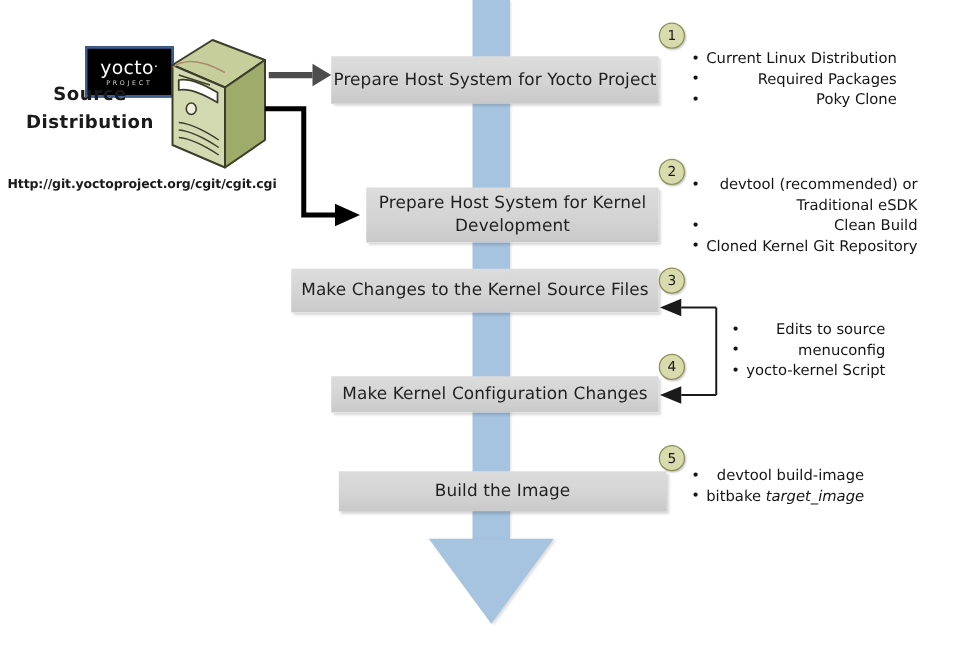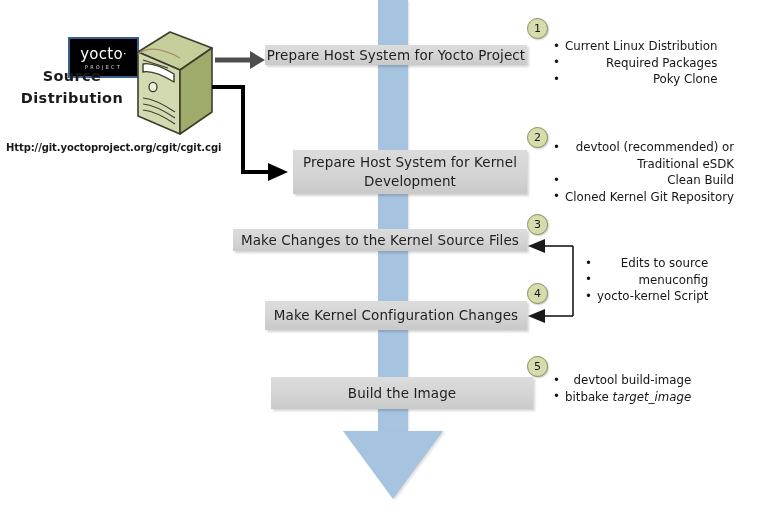--- a/index.html
+++ b/index.html
@@ -104,23 +104,23 @@
     display: flex;
     align-items: center;
     justify-content: center;
     text-align: center;
     font-size: 13.5px;
     color: #1f1f1f;
     line-height: 19px;
     box-sizing: border-box;
     letter-spacing: 0.1px;
   }
-  #box1 { left: 265px; top: 45px;  width: 262px; height: 20px; }
+  #box1 { left: 265px; top: 45px;  width: 262px; height: 38px; }
   #box2 { left: 293px; top: 150px; width: 234px; height: 44px; }
-  #box3 { left: 233px; top: 229px; width: 294px; height: 22px; }
+  #box3 { left: 233px; top: 215px; width: 294px; height: 35px; }
   #box4 { left: 265px; top: 301px; width: 262px; height: 29px; }
   #box5 { left: 271px; top: 377px; width: 262px; height: 32px; }
 
   
   .step {
     width: 21px;
     height: 21px;
     border-radius: 50%;
     background: #d7dbae;
     border: 1.5px solid #8d9156;

